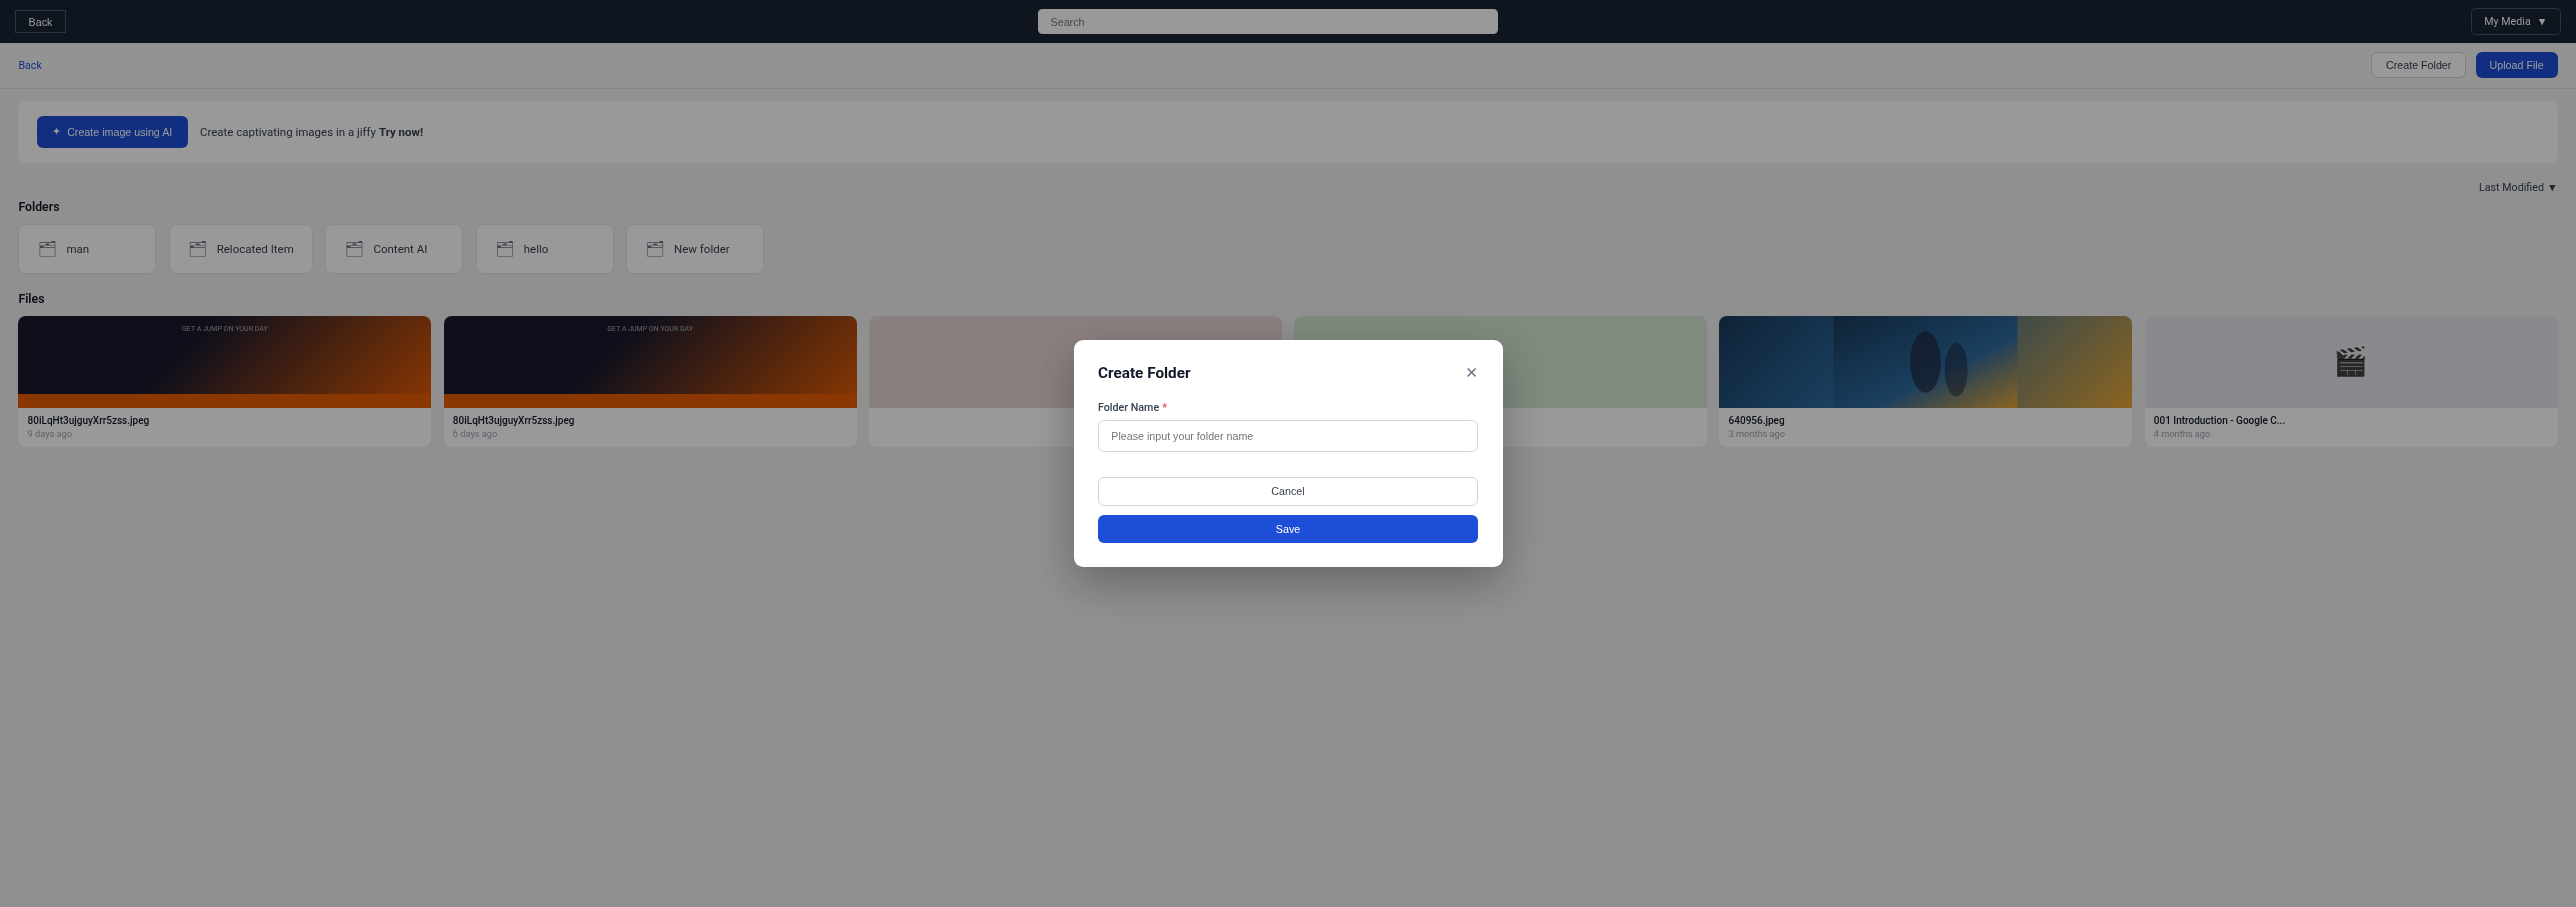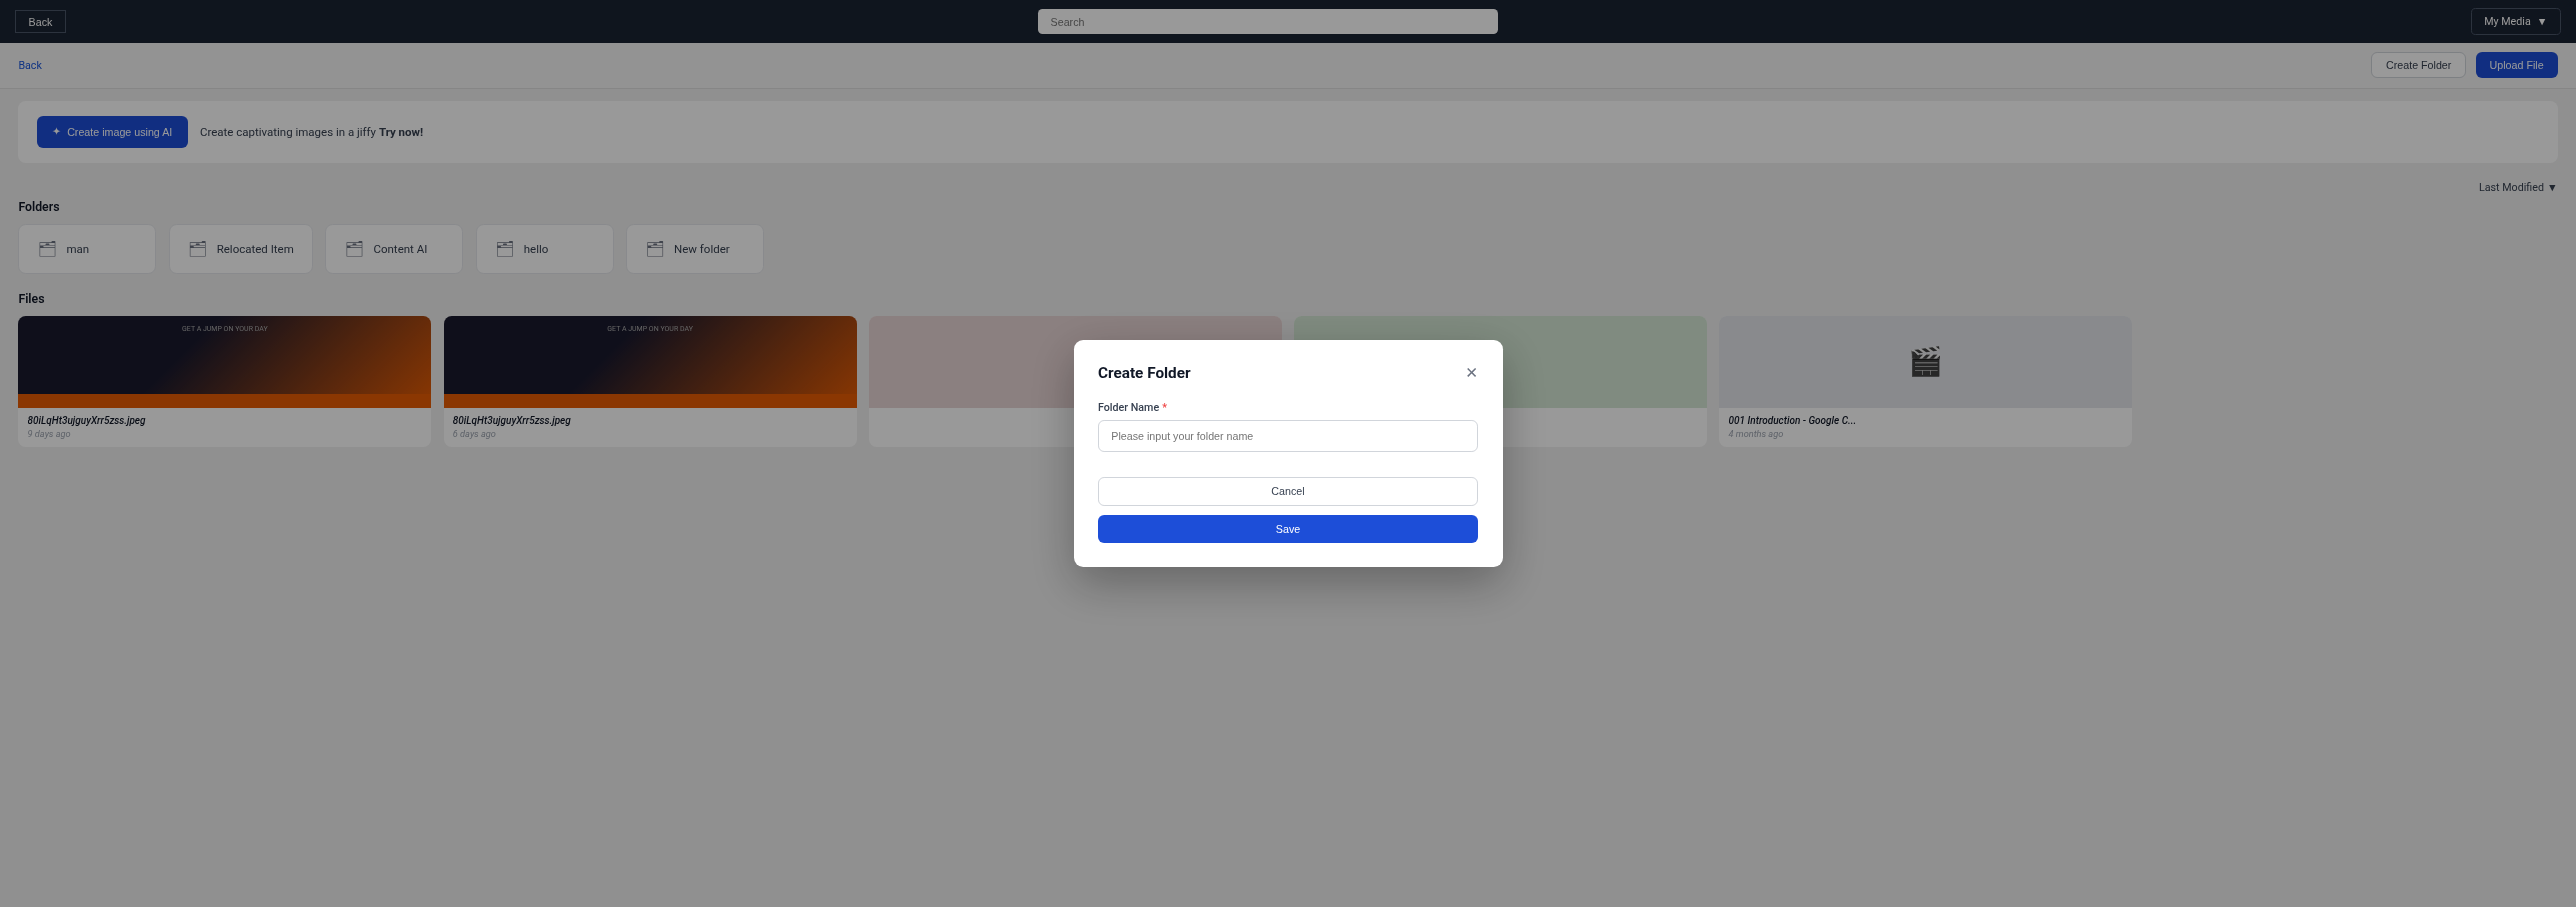--- a/index.html
+++ b/index.html
@@ -187,21 +187,20 @@
       width: 100%;
       height: 92px;
       background: #1a1a2e;
       display: flex;
       align-items: center;
       justify-content: flex-end;
       overflow: hidden;
     }
     .file-info {
       padding: 7.7px 9.2px;
-      font-style: italic;
     }
     .file-name {
       font-size: 10px;
       color: #111827;
       font-weight: 500;
       white-space: nowrap;
       overflow: hidden;
       text-overflow: ellipsis;
     }
     .file-date {
@@ -412,20 +411,41 @@
     </div>
 
     <div class="file-card">
       <div class="file-thumb-img" style="background:#d5e8d5;"></div>
       <div class="file-info">
         <div class="file-name"></div>
         <div class="file-date"></div>
       </div>
     </div>
 
+    <div class="file-card">
+      <div class="file-thumb-img thumb-anime">
+        <svg width="100%" height="100%" viewBox="0 0 240 120" xmlns="http://www.w3.org/2000/svg">
+          <defs>
+            <linearGradient id="g1" x1="0" y1="0" x2="1" y2="1">
+              <stop offset="0%" stop-color="#1a3a5c"></stop>
+              <stop offset="60%" stop-color="#2d6a9f"></stop>
+              <stop offset="100%" stop-color="#e8a735"></stop>
+            </linearGradient>
+          </defs>
+          <rect width="240" height="120" fill="url(#g1)"></rect>
+
+          <ellipse cx="120" cy="60" rx="20" ry="40" fill="rgba(30,30,50,0.6)"></ellipse>
+          <ellipse cx="160" cy="70" rx="15" ry="35" fill="rgba(30,30,50,0.5)"></ellipse>
+        </svg>
+      </div>
+      <div class="file-info">
+        <div class="file-name">640956.jpeg</div>
+        <div class="file-date">3 months ago</div>
+      </div>
+    </div>
 
     <div class="file-card">
       <div class="file-thumb-img thumb-video">
         <span class="video-icon">🎬</span>
       </div>
       <div class="file-info">
         <div class="file-name">001 Introduction - Google C...</div>
         <div class="file-date">4 months ago</div>
       </div>
     </div>

